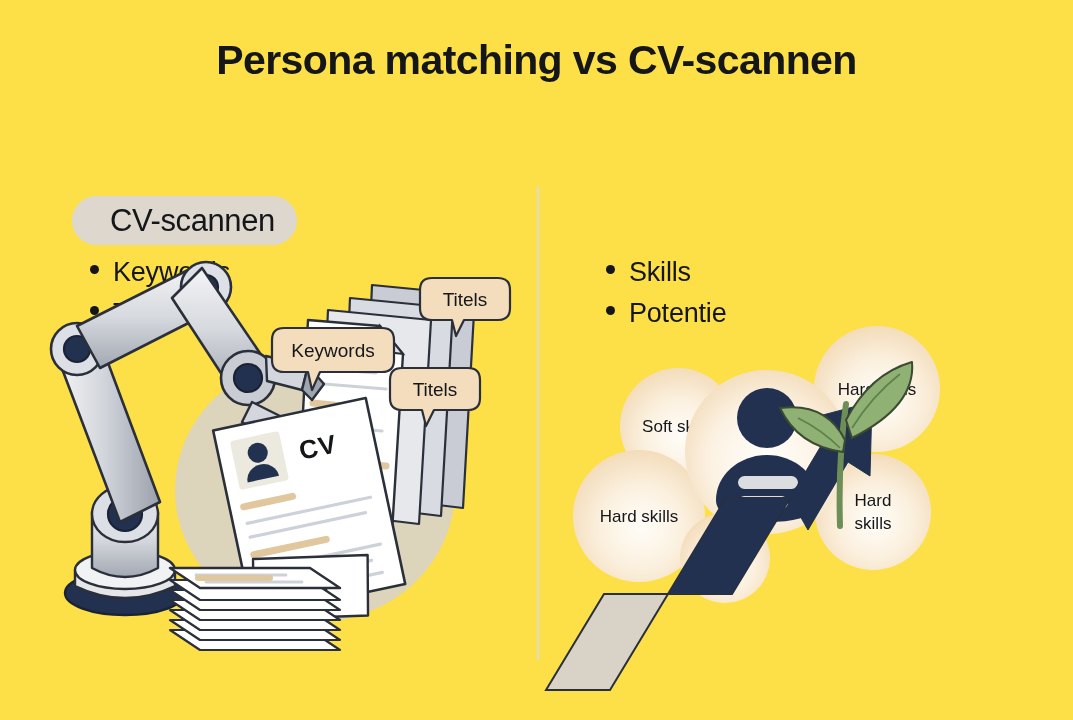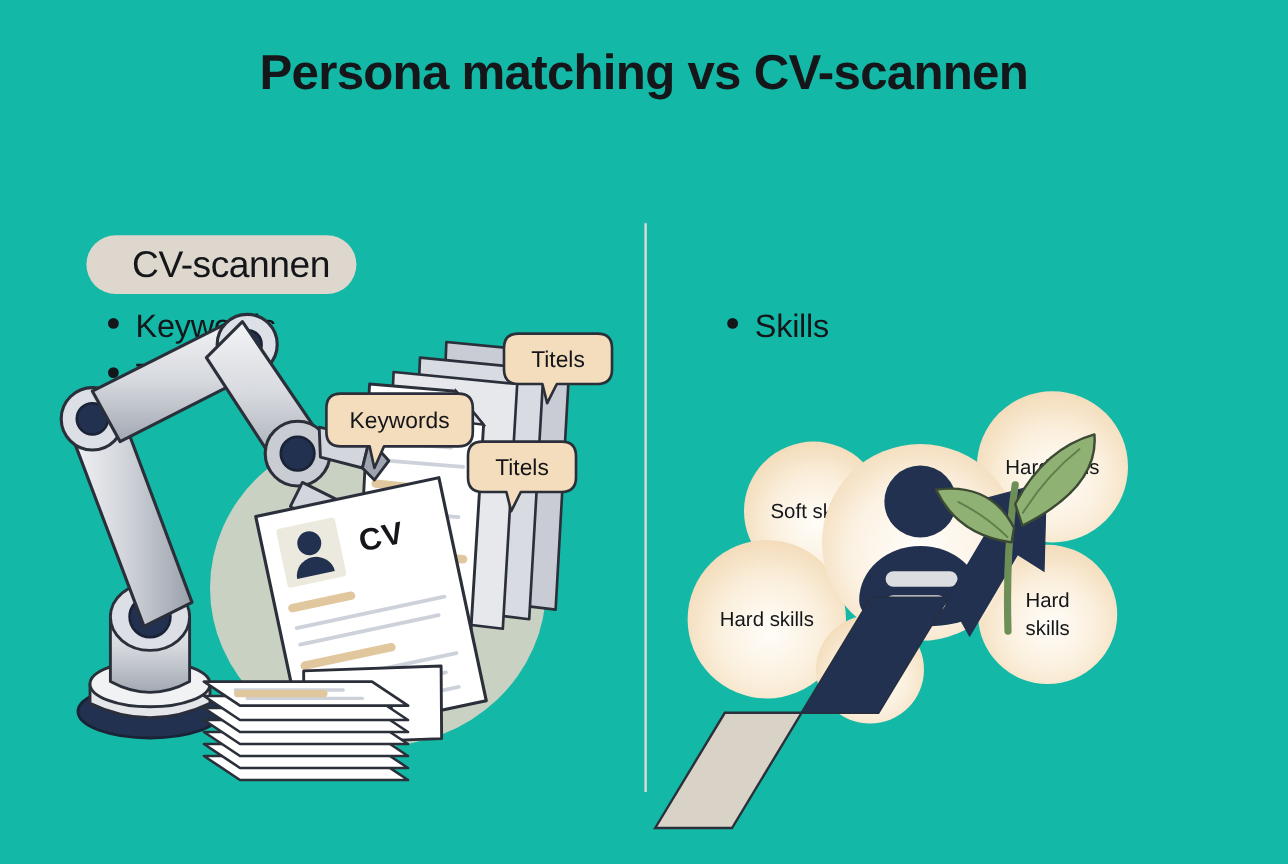--- a/index.html
+++ b/index.html
@@ -11,21 +11,21 @@
     height: 720px;
     background: #f1eee8;
     font-family: "Liberation Sans", sans-serif;
     overflow: hidden;
     position: relative;
   }
   #canvas {
     position: relative;
     width: 1073px;
     height: 720px;
-    background: #14b8a6;
+    background: #fde047;
   }
 
   
   .header {
     position: absolute;
     top: 38px;
     left: 0;
     width: 1073px;
     text-align: center;
   }
@@ -153,20 +153,24 @@
     <li>
       <span class="dot"></span>
       <span>Titels</span>
     </li>
   </ul>
 
   <ul class="bullets" id="bullets-right">
     <li>
       <span class="dot"></span>
       <span>Skills</span>
+    </li>
+    <li>
+      <span class="dot"></span>
+      <span>Potentie</span>
     </li>
   </ul>
 
   <div class="illus" id="illus-left">
     <svg width="520" height="420" viewBox="0 0 520 420" xmlns="http://www.w3.org/2000/svg">
       <defs>
         <linearGradient id="metalV" x1="0" y1="0" x2="1" y2="0">
           <stop offset="0%" stop-color="#f3f4f6"></stop>
           <stop offset="45%" stop-color="#d2d5db"></stop>
           <stop offset="100%" stop-color="#9aa0ab"></stop>

